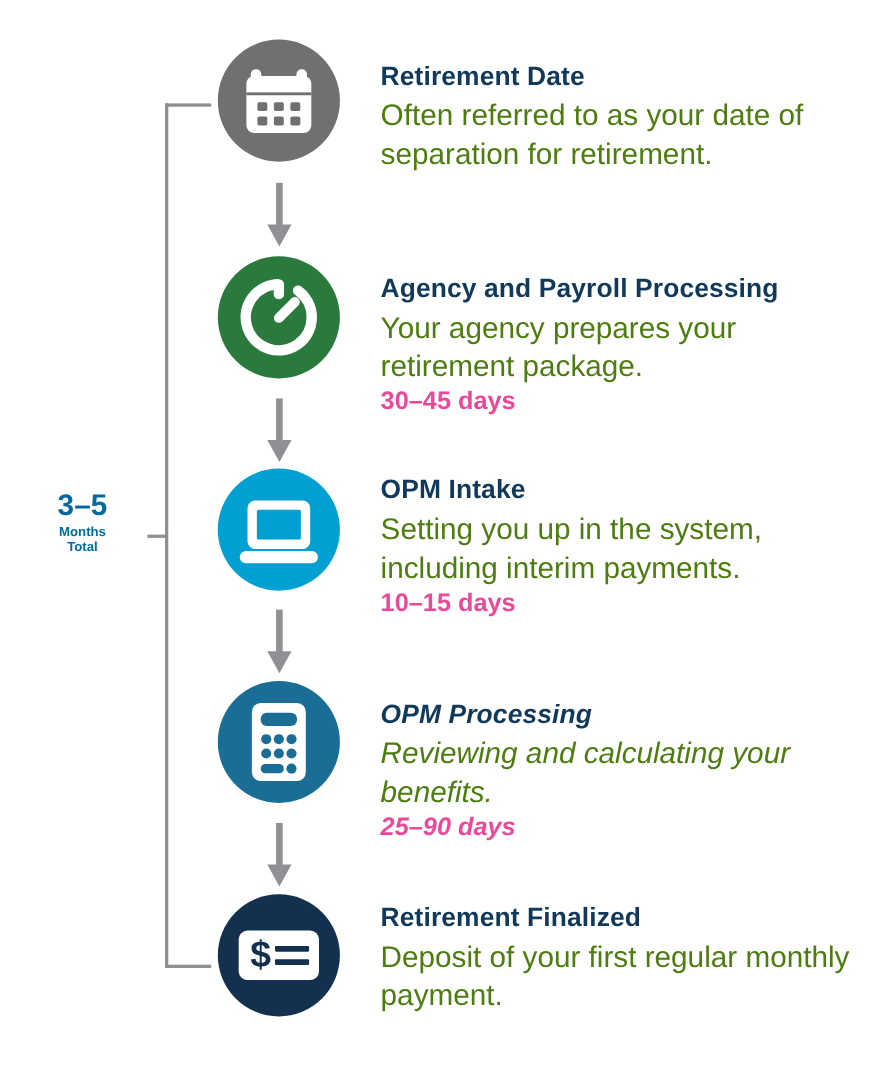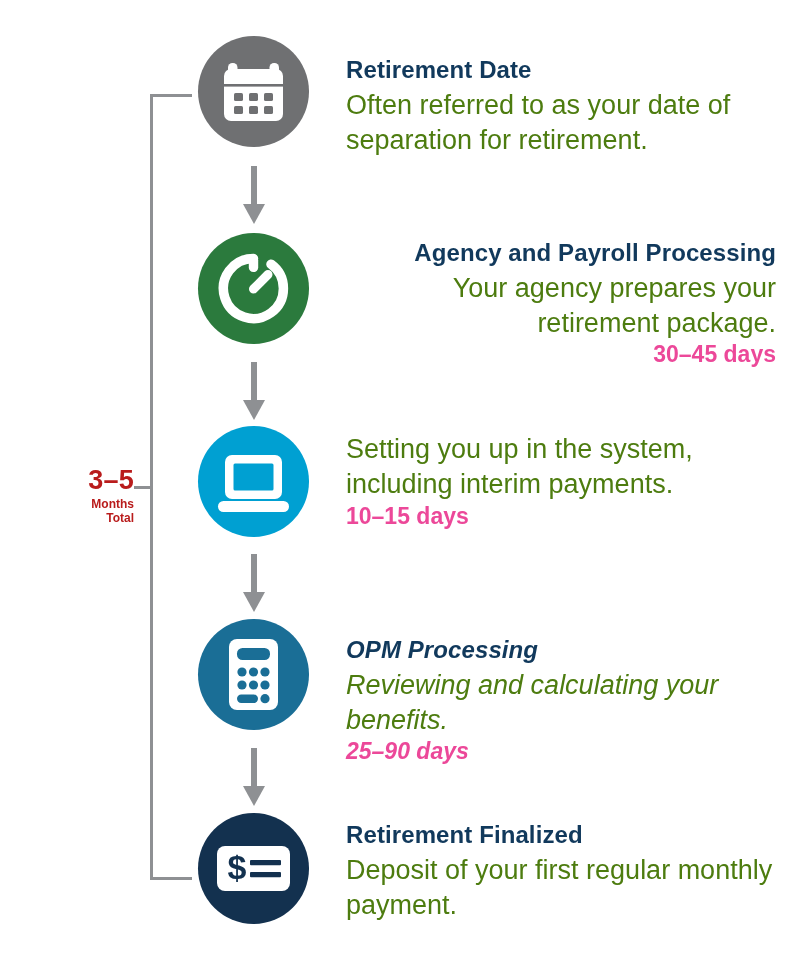--- a/index.html
+++ b/index.html
@@ -61,24 +61,23 @@
     width: 16px;
     height: 3px;
     background: #8e9093;
   }
 
   .total-label {
     position: absolute;
     left: 16px;
     top: 444px;
     width: 118px;
-    text-align: right;
-    color: #b91c1c;
+    text-align: center;
+    color: #0369a1;
     line-height: 1.17;
-    margin-top: 21px;
   }
   .total-label .big {
     display: block;
     font-size: 27px;
     font-weight: bold;
     letter-spacing: 0.2px;
   }
   .total-label .sm {
     display: block;
     font-size: 12px;
@@ -190,21 +189,21 @@
   </div>
 
   <div class="step" style="top:233px;">
     <div class="icon-circle" style="background:#2b7a3d;">
       <svg viewBox="0 0 111 111" xmlns="http://www.w3.org/2000/svg" aria-hidden="true">
         <path d="M55.5 25.5 A30 30 0 1 0 73 31.2" fill="none" stroke="#ffffff" stroke-width="9.5" stroke-linecap="round"></path>
         <rect x="50.8" y="23" width="9.4" height="16" rx="4.5" fill="#ffffff"></rect>
         <line x1="55.5" y1="56" x2="70" y2="41.5" stroke="#ffffff" stroke-width="9" stroke-linecap="round"></line>
       </svg>
     </div>
-    <div class="step-text" style="top:6px;text-align:right;">
+    <div class="step-text" style="top:16px;">
       <p class="step-title">Agency and Payroll Processing</p>
       <p class="step-desc">Your agency prepares your retirement package.</p>
       <p class="step-duration">30–45 days</p>
     </div>
   </div>
 
   <div class="arrow" style="top:362px;">
     <svg viewBox="0 0 28 62" xmlns="http://www.w3.org/2000/svg" aria-hidden="true">
       <rect x="11" y="0" width="6" height="40" fill="#8e9093"></rect>
       <polygon points="3,38 25,38 14,58" fill="#8e9093"></polygon>
@@ -213,20 +212,21 @@
 
   <div class="step" style="top:426px;">
     <div class="icon-circle" style="background:#00a0d2;">
       <svg viewBox="0 0 111 111" xmlns="http://www.w3.org/2000/svg" aria-hidden="true">
         <rect x="27" y="29" width="57" height="44" rx="7" fill="#ffffff"></rect>
         <rect x="35.5" y="37.5" width="40" height="27" rx="1.5" fill="#00a0d2"></rect>
         <rect x="20" y="75" width="71" height="11" rx="5.5" fill="#ffffff"></rect>
       </svg>
     </div>
     <div class="step-text" style="top:6px;">
+      <p class="step-title">OPM Intake</p>
       <p class="step-desc">Setting you up in the system, including interim payments.</p>
       <p class="step-duration">10–15 days</p>
     </div>
   </div>
 
   <div class="arrow" style="top:554px;">
     <svg viewBox="0 0 28 62" xmlns="http://www.w3.org/2000/svg" aria-hidden="true">
       <rect x="11" y="0" width="6" height="40" fill="#8e9093"></rect>
       <polygon points="3,38 25,38 14,58" fill="#8e9093"></polygon>
     </svg>

